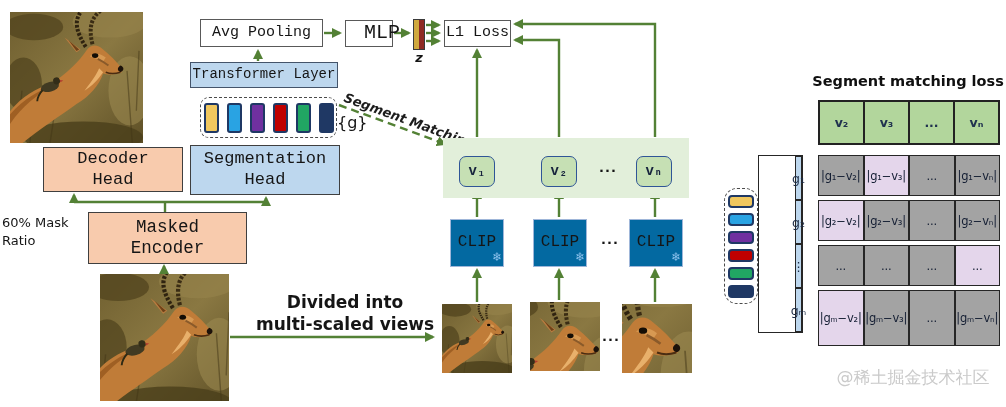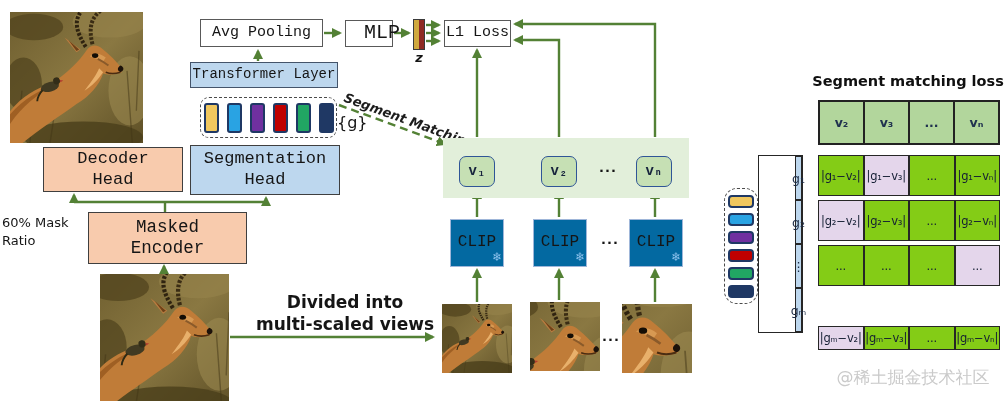--- a/index.html
+++ b/index.html
@@ -59,22 +59,22 @@
   .seg-bar-h{width:22px;height:9px;border:2px solid #1F3864;border-radius:4px;}
   #mtitle{left:810px;top:73px;width:196px;font-size:14.5px;font-weight:600;text-align:center;color:#101010;}
   #gcol{left:758px;top:155px;width:45px;height:178px;display:flex;flex-direction:column;border:0.8px solid #262626;padding-left:36px;}
   .gcell{flex:1;display:flex;align-items:center;justify-content:center;background:#BDD7EE;
          border:0.9px solid #262626;font-size:12.5px;color:#1c2b45;}
   #mhead{left:818px;top:100px;width:182px;height:45px;display:flex;border:0.9px solid #222;}
   .hcell{flex:1;display:flex;align-items:center;justify-content:center;background:#B2D69C;
          border:0.9px solid #222;font-size:12.5px;font-weight:600;color:#20324f;}
   .mrow{width:182px;height:41px;display:flex;}
   #mrow0{left:818px;top:155px;} #mrow1{left:818px;top:200px;}
-  #mrow2{left:818px;top:245px;} #mrow3{left:818px;top:290px;height:24px;margin-top:36px;}
-  .mcell{flex:1;display:flex;align-items:center;justify-content:center;background:#84cc16;
+  #mrow2{left:818px;top:245px;} #mrow3{left:818px;top:290px;height:56px;}
+  .mcell{flex:1;display:flex;align-items:center;justify-content:center;background:#a3a3a3;
          border:0.9px solid #262626;font-size:11.5px;letter-spacing:-0.2px;color:#141e33;}
   .hl{background:#E4D6EB;}
 
   #wm{left:820px;top:366px;width:186px;font-size:17px;color:#cacaca;text-align:center;}
   #arrow-layer{left:0;top:0;width:1006px;height:407px;pointer-events:none;}
 </style>
 </head>
 <body>
 
 <div class="stage">

